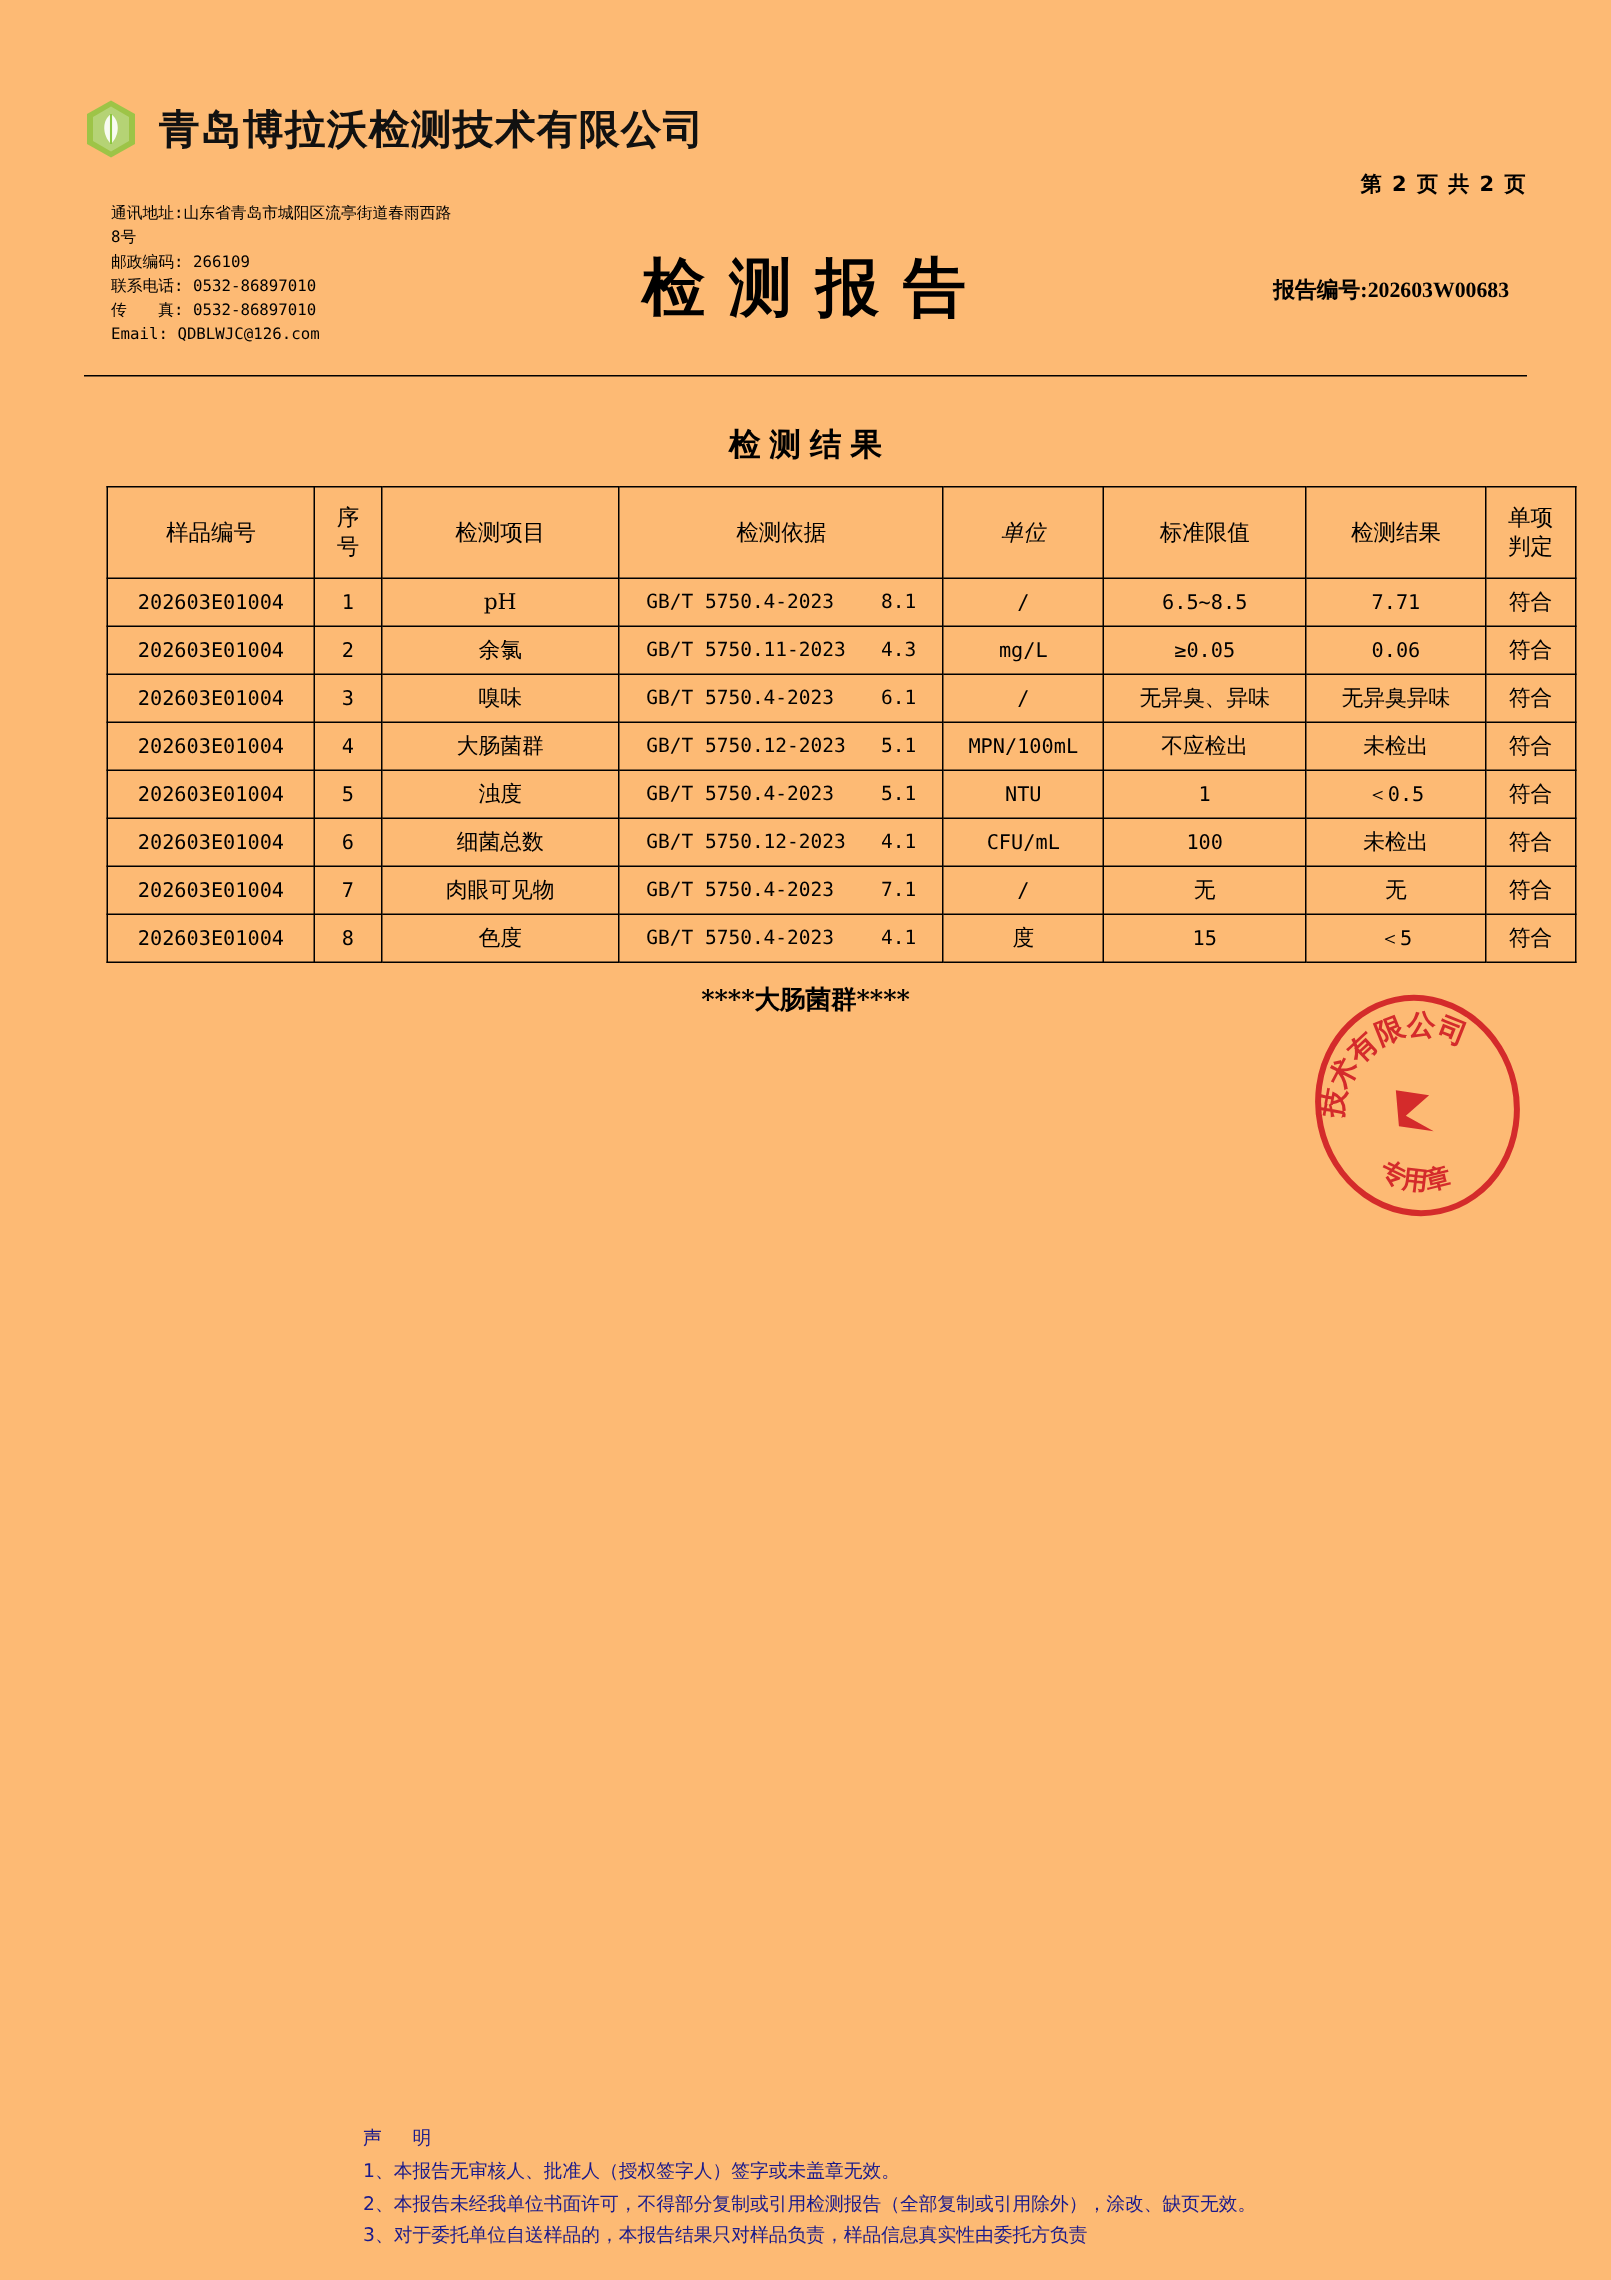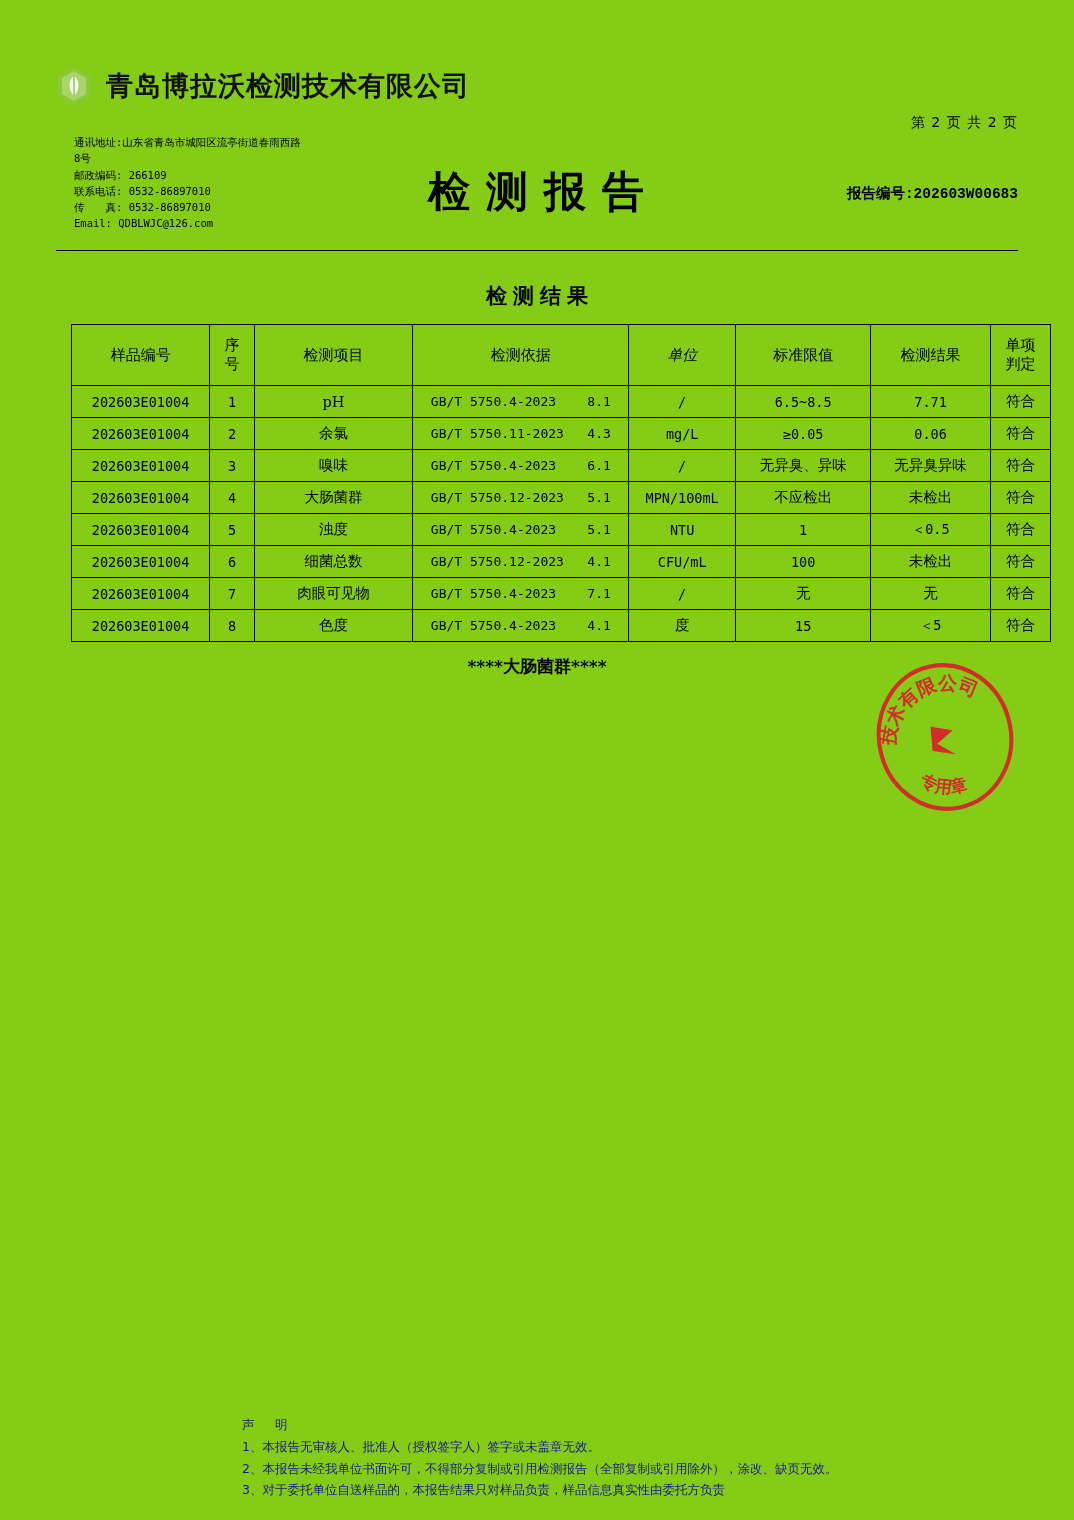--- a/index.html
+++ b/index.html
@@ -9,21 +9,21 @@
   }
   body {
     font-family: "Liberation Serif", serif;
     color: #000;
   }
   .page {
     position: relative;
     width: 1074px;
     height: 1520px;
     margin: 0 auto;
-    background: #84cc16;
+    background: #fdba74;
     overflow: hidden;
   }
 
   
   .header {
     position: absolute;
     left: 56px;
     top: 62px;
     width: 962px;
   }
@@ -67,44 +67,44 @@
     letter-spacing: 0px;
   }
   .addr-line1 { font-size: 10.5px; }
 
   .page-num {
     position: absolute;
     right: 0;
     top: 52px;
     font-family: "DejaVu Sans", sans-serif;
     font-size: 14px;
-    font-weight: normal;
+    font-weight: bold;
     letter-spacing: 1px;
     white-space: nowrap;
     text-align: center;
   }
 
   .doc-title {
     position: absolute;
     left: 270px;
     top: 102px;
     width: 420px;
     text-align: center;
     font-family: "DejaVu Serif", serif;
     font-weight: bold;
     font-size: 42px;
     letter-spacing: 16px;
     text-indent: 16px;
   }
 
   .report-no {
     position: absolute;
-    right: 0px;
+    right: 12px;
     top: 122px;
-    font-family: Liberation Mono, monospace;
+    font-family: Liberation Serif, serif;
     font-size: 14.5px;
     font-weight: bold;
     white-space: nowrap;
   }
   .report-no .rn-label { font-weight: bold; }
 
   .header-rule {
     position: absolute;
     left: 56px;
     top: 250px;

